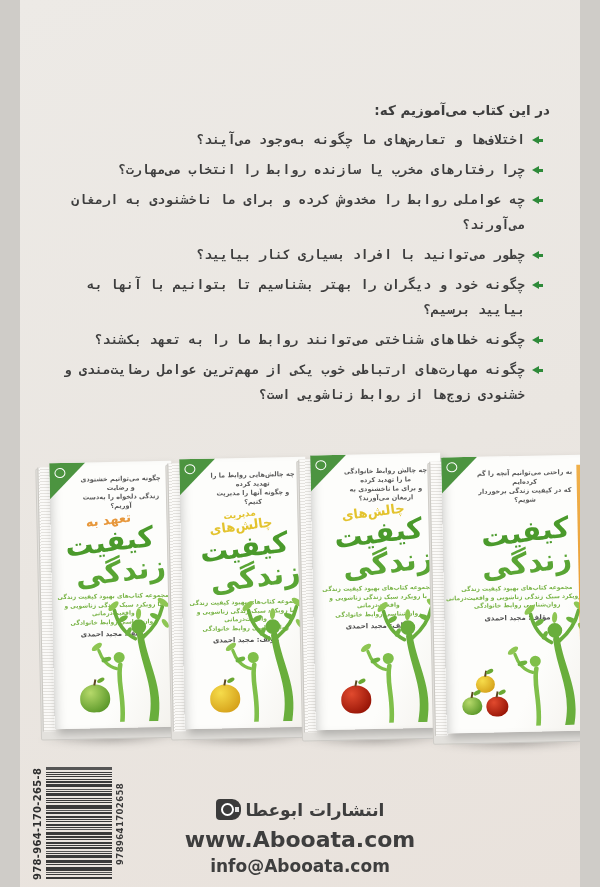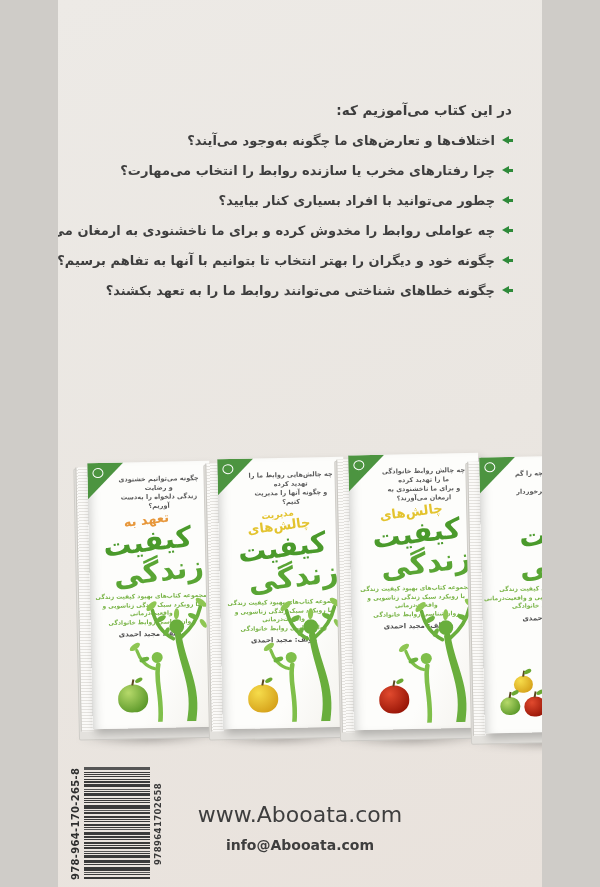--- a/index.html
+++ b/index.html
@@ -1,24 +1,24 @@
 <!DOCTYPE html>
 <html><head>
 <meta charset="utf-8">
 <style>
   html,body{margin:0;padding:0;background:#cfccc8;}
   .page{
-    position:relative;width:484px;height:887px;margin:0 auto;overflow:hidden;
+    position:relative;width:560px;height:887px;margin:0 auto;overflow:hidden;
     background:linear-gradient(160deg,#edeae6 0%,#eae6e1 55%,#e9e2dc 100%);
     font-family:"DejaVu Sans",sans-serif;
   }
   
   .intro{position:absolute;top:102px;right:28px;width:515px;direction:rtl;color:#3e3e3e;}
   .intro-heading{font-size:13.5px;font-weight:bold;margin:0 2px 10px 0;}
-  .bullet-list{list-style:none;margin:0;padding:0;}
+  .bullet-list{list-style:none;margin:8px;padding:0;font-family:Liberation Mono, monospace;}
   .bullet{display:flex;gap:7px;align-items:flex-start;font-size:13px;font-weight:bold;line-height:25px;margin-bottom:5px;}
   .arrow{position:relative;flex:0 0 12px;width:12px;height:9px;margin-top:8px;}
   .arrow::before{content:"";position:absolute;left:0;top:0;width:0;height:0;
     border-top:4.5px solid transparent;border-bottom:4.5px solid transparent;border-right:7px solid #2e8a39;}
   .arrow::after{content:"";position:absolute;left:6px;top:3px;width:5px;height:3px;background:#2e8a39;}
   .bullet-text{flex:1;}
   
   .books{position:absolute;inset:0;}
   .book{position:absolute;transform:rotate(-1.2deg);}
   .book .slab{position:absolute;left:-14px;top:5px;background:#e3e1dd;border:1px solid #cfcdc8;border-radius:2px;}
@@ -46,22 +46,22 @@
   .apple::after{content:"";position:absolute;left:55%;top:-6px;width:8px;height:4px;border-radius:50%;
      background:#6aa832;transform:rotate(-28deg);}
   .stripe{position:absolute;width:7px;background:linear-gradient(#f0b04a,#e5922a);}
   
   .publisher{position:absolute;left:0;right:0;top:799px;text-align:center;color:#3e3e3e;}
   .pub-row{display:inline-flex;align-items:center;gap:5px;direction:ltr;}
   .pub-logo{position:relative;width:25px;height:21px;background:#3b3b3b;border-radius:4px 9px 9px 4px;}
   .pub-logo::before{content:"";position:absolute;left:5px;top:4px;width:9px;height:9px;border:2.5px solid #fff;border-radius:50%;}
   .pub-logo::after{content:"";position:absolute;right:2px;top:8px;width:4px;height:5px;background:#fff;opacity:.85;}
   .pub-name{font-size:17px;font-weight:bold;direction:rtl;}
-  .pub-site{font-size:22px;font-weight:normal;margin-top:3px;}
-  .pub-email{font-size:14px;font-weight:bold;margin-top:10px;}
+  .pub-site{font-size:22px;font-weight:bold;margin-top:3px;}
+  .pub-email{font-size:17px;font-weight:bold;margin-top:4px;}
   
   .barcode{position:absolute;left:12px;top:767px;height:113px;display:flex;align-items:stretch;gap:3px;}
   .vert-text{writing-mode:vertical-rl;transform:rotate(180deg);font-weight:bold;color:#2e2e2e;
      display:flex;align-items:center;justify-content:center;}
   .isbn-text{font-size:10px;letter-spacing:.3px;}
   .ean-text{font-size:8.5px;letter-spacing:.4px;color:#3a3a3a;}
   .bars{width:66px;display:flex;flex-direction:column;overflow:hidden;}
   .bars div{width:100%;background:#3a3a3a;}
 </style>
 </head>
@@ -75,33 +75,37 @@
         <li class="bullet">
           <span class="arrow"></span>
           <span class="bullet-text">اختلاف‌ها و تعارض‌های ما چگونه به‌وجود می‌آیند؟</span>
         </li>
         <li class="bullet">
           <span class="arrow"></span>
           <span class="bullet-text">چرا رفتارهای مخرب یا سازنده روابط را انتخاب می‌مهارت؟</span>
         </li>
         <li class="bullet">
           <span class="arrow"></span>
+          <span class="bullet-text">چه عواملی روابط را مخدوش کرده و برای ما ناخشنودی به ارمغان می‌آورند؟</span>
+        </li>
+        <li class="bullet">
+          <span class="arrow"></span>
           <span class="bullet-text">چطور می‌توانید با افراد بسیاری کنار بیایید؟</span>
         </li>
         <li class="bullet">
           <span class="arrow"></span>
-          <span class="bullet-text">چه عواملی روابط را مخدوش کرده و برای ما ناخشنودی به ارمغان می‌آورند؟</span>
-        </li>
-        <li class="bullet">
-          <span class="arrow"></span>
-          <span class="bullet-text">چگونه خود و دیگران را بهتر انتخاب تا بتوانیم با آنها به تفاهم برسیم؟</span>
+          <span class="bullet-text">چگونه خود و دیگران را بهتر بشناسیم تا بتوانیم با آنها به بیایید برسیم؟</span>
         </li>
         <li class="bullet">
           <span class="arrow"></span>
           <span class="bullet-text">چگونه خطاهای شناختی می‌توانند روابط ما را به تعهد بکشند؟</span>
+        </li>
+        <li class="bullet">
+          <span class="arrow"></span>
+          <span class="bullet-text">چگونه مهارت‌های ارتباطی خوب یکی از مهم‌ترین عوامل رضایت‌مندی و خشنودی زوج‌ها از روابط زناشویی است؟</span>
         </li>
       </ul>
   </div>
 
   <div class="books">
       <div class="book" style="left: 32px; top: 462px; z-index: 1;">
     <div class="book-shadow" style="width: 148px; top: 268px;"></div>
     <div class="slab" style="width: 136px; height: 270px;"></div>
     <div class="pages" style="height: 264px;"></div>
     <div class="cover" style="width: 122px; height: 266px;">
@@ -327,16 +331,20 @@
         <div style="height: 1px; margin-bottom: 2px;"></div>
         <div style="height: 4px; margin-bottom: 1px;"></div>
         <div style="height: 1px; margin-bottom: 1px; background: rgb(85, 85, 85);"></div>
         <div style="height: 2px; margin-bottom: 2px;"></div>
         <div style="height: 2px; margin-bottom: 1px;"></div>
       </div>
     <div class="vert-text ean-text">9789641702658</div>
   </div>
 
   <div class="publisher">
+    <div class="pub-row">
+      <span class="pub-logo"></span>
+      <span class="pub-name">انتشارات ابوعطا</span>
+    </div>
     <div class="pub-site">www.Abooata.com</div>
     <div class="pub-email">info@Abooata.com</div>
   </div>
 </div>
 
 </body></html>

